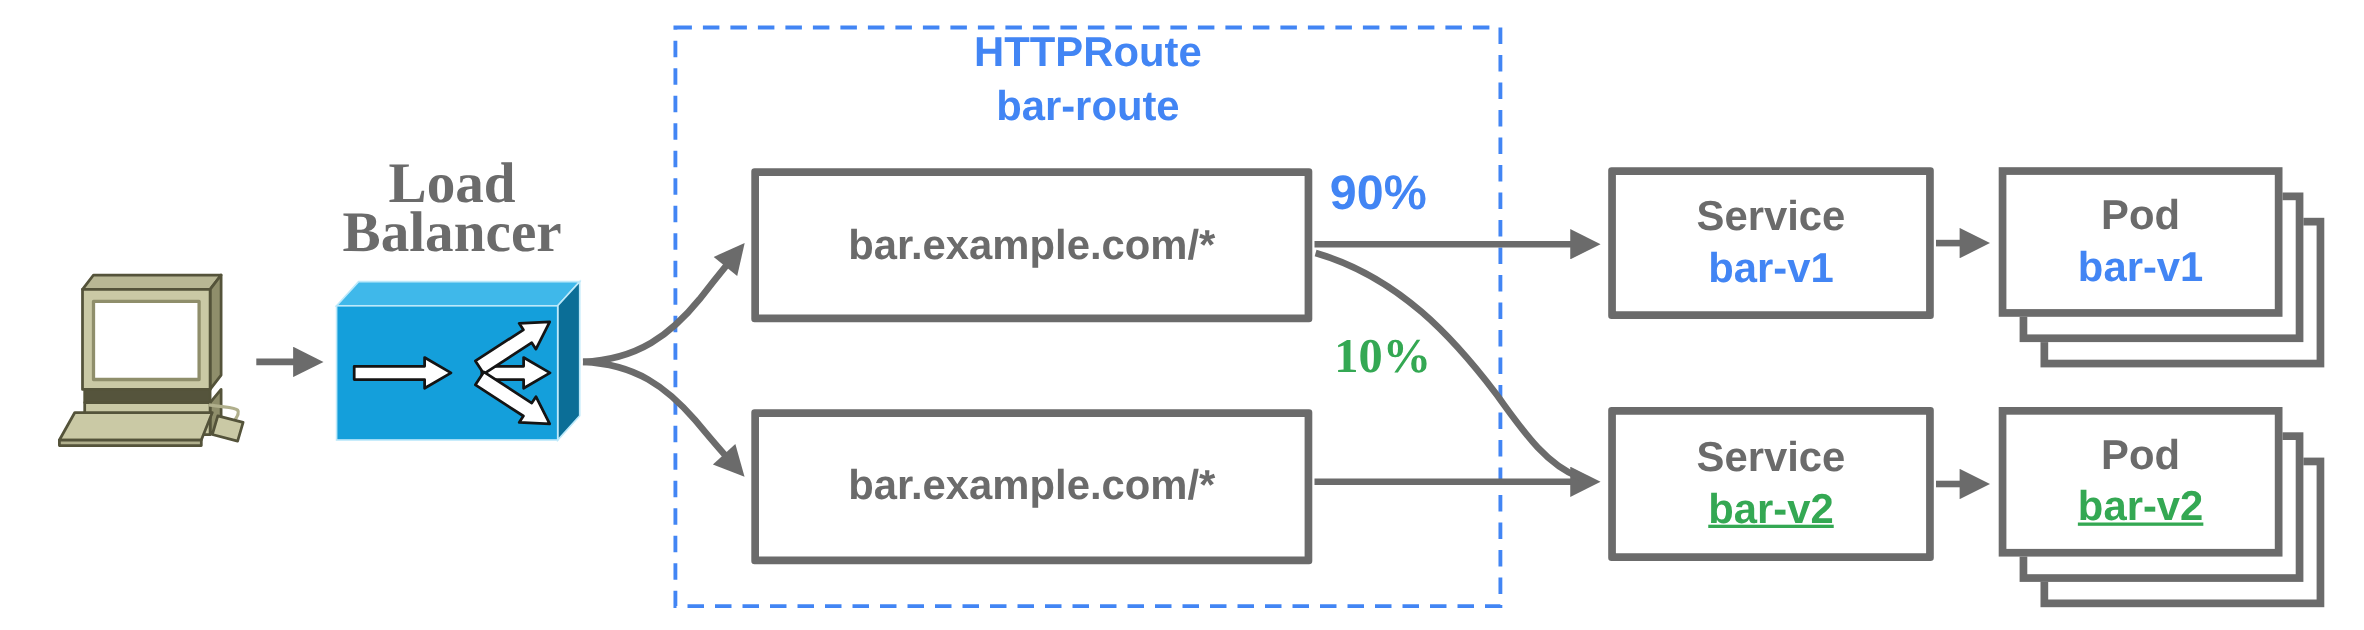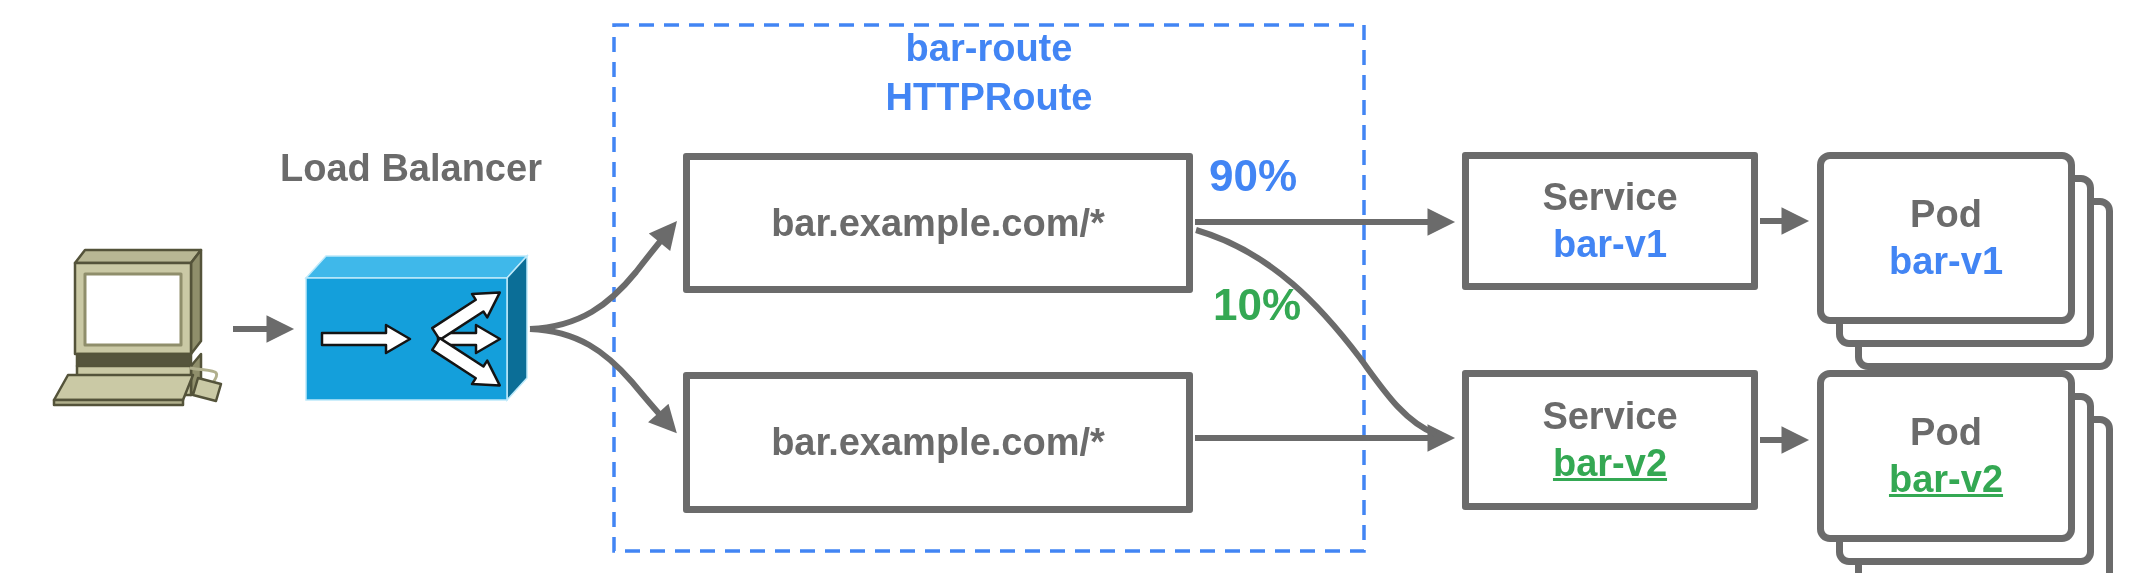--- a/index.html
+++ b/index.html
@@ -23,38 +23,38 @@
     display:flex;flex-direction:column;align-items:center;justify-content:center;
     text-align:center;font-size:38px;line-height:49px;
   }
   .box .line{white-space:nowrap;}
   .kv .line{line-height:47px;}
   .name-blue{color:var(--blue);}
   .name-green{color:var(--green);text-decoration:underline;}
 
   
   .title-label{
-    position:absolute;text-align:center;font-size:38px;line-height:44px;color:var(--gray);
+    position:absolute;text-align:center;font-size:52px;line-height:44px;color:var(--gray);font-family:Liberation Serif, serif;
   }
   .route-title{
     position:absolute;left:614px;top:24px;width:750px;text-align:center;
     color:var(--blue);font-size:38px;line-height:49px;
   }
   .weight{
     position:absolute;width:120px;height:50px;text-align:center;
     font-size:44px;line-height:50px;
   }
   .weight-90{left:1193px;top:151px;color:var(--blue);}
-  .weight-10{left:1197px;top:280px;color:var(--green);}
+  .weight-10{left:1197px;top:299px;color:var(--green);font-family:Liberation Serif, serif;}
 
   
   .pod-stack{position:absolute;width:258px;height:136px;}
   .pod-card{
-    position:absolute;box-sizing:border-box;width:258px;height:172px;background:#fff;
-    border:7px solid var(--gray);border-radius:13px;
+    position:absolute;box-sizing:border-box;width:258px;height:136px;background:#fff;
+    border:7px solid var(--gray);border-radius:0;
   }
   .pod-card.back2{left:38px;top:46px;}
   .pod-card.back1{left:19px;top:23px;}
   .pod-card.main{
     left:0;top:0;display:flex;flex-direction:column;align-items:center;justify-content:center;
     text-align:center;font-size:38px;line-height:47px;
   }
 </style>
 </head>
 <body>
@@ -115,22 +115,22 @@
       <g transform="translate(136,86) rotate(-33)">
         <path d="M0,-7 H52 V-14 L76,0 L52,14 V7 H0 Z"></path>
       </g>
       <g transform="translate(136,96) rotate(33)">
         <path d="M0,-7 H52 V-14 L76,0 L52,14 V7 H0 Z"></path>
       </g>
     </g>
   </svg>
 
   <div class="route-title">
+    <div class="line">HTTPRoute</div>
     <div class="line">bar-route</div>
-    <div class="line">HTTPRoute</div>
   </div>
 
   <div class="box" style="left:683px;top:153px;width:510px;height:140px;">
     <div class="line">bar.example.com/*</div>
   </div>
 
   <div class="box" style="left:683px;top:372px;width:510px;height:141px;">
     <div class="line">bar.example.com/*</div>
   </div>
 

